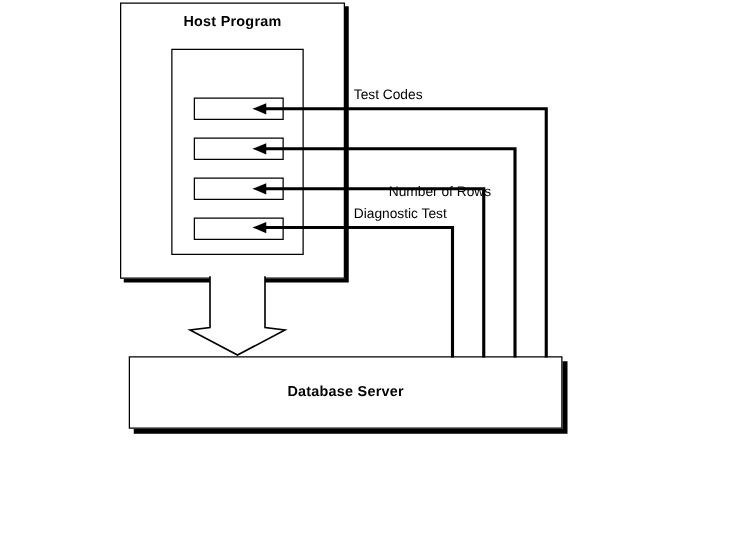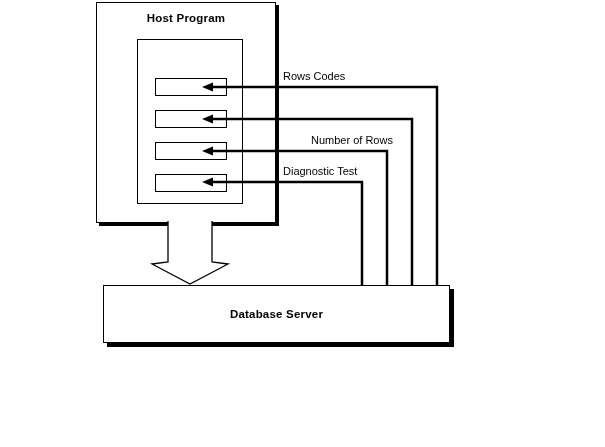--- a/index.html
+++ b/index.html
@@ -45,21 +45,21 @@
 
   .arrow-label {
     position: absolute;
     left: 283px;
     font-size: 11px;
     line-height: 13px;
     white-space: nowrap;
   }
   .label-1 { top: 70px; }
   .label-2 { top: 102px; }
-  .label-3 { top: 134px; padding-left: 28px; }
+  .label-3 { top: 148px; padding-left: 28px; }
   .label-4 { top: 165px; }
 
   .sql-label {
     position: absolute;
     left: 168px;
     top: 242px;
     width: 44px;
     text-align: center;
     font-size: 11px;
     line-height: 13px;
@@ -87,21 +87,21 @@
 
   <div class="box field-box field-1"></div>
   <div class="box field-box field-2"></div>
   <div class="box field-box field-3"></div>
   <div class="box field-box field-4"></div>
 
   <div class="box shadow4 db-box">
     <span class="db-title">Database Server</span>
   </div>
 
-  <div class="arrow-label label-1">Rows Codes</div>
+  <div class="arrow-label label-1">Test Codes</div>
   <div class="arrow-label label-3">Number of Rows</div>
   <div class="arrow-label label-4">Diagnostic Test</div>
 
   <div class="sql-label">SQL</div>
 
   <svg class="overlay" viewBox="0 0 605 447">
 
     <path class="block-arrow" d="M168,221 L168,262 L152,264 L190,284 L228,264 L212,262 L212,221"></path>
 
     <g>

